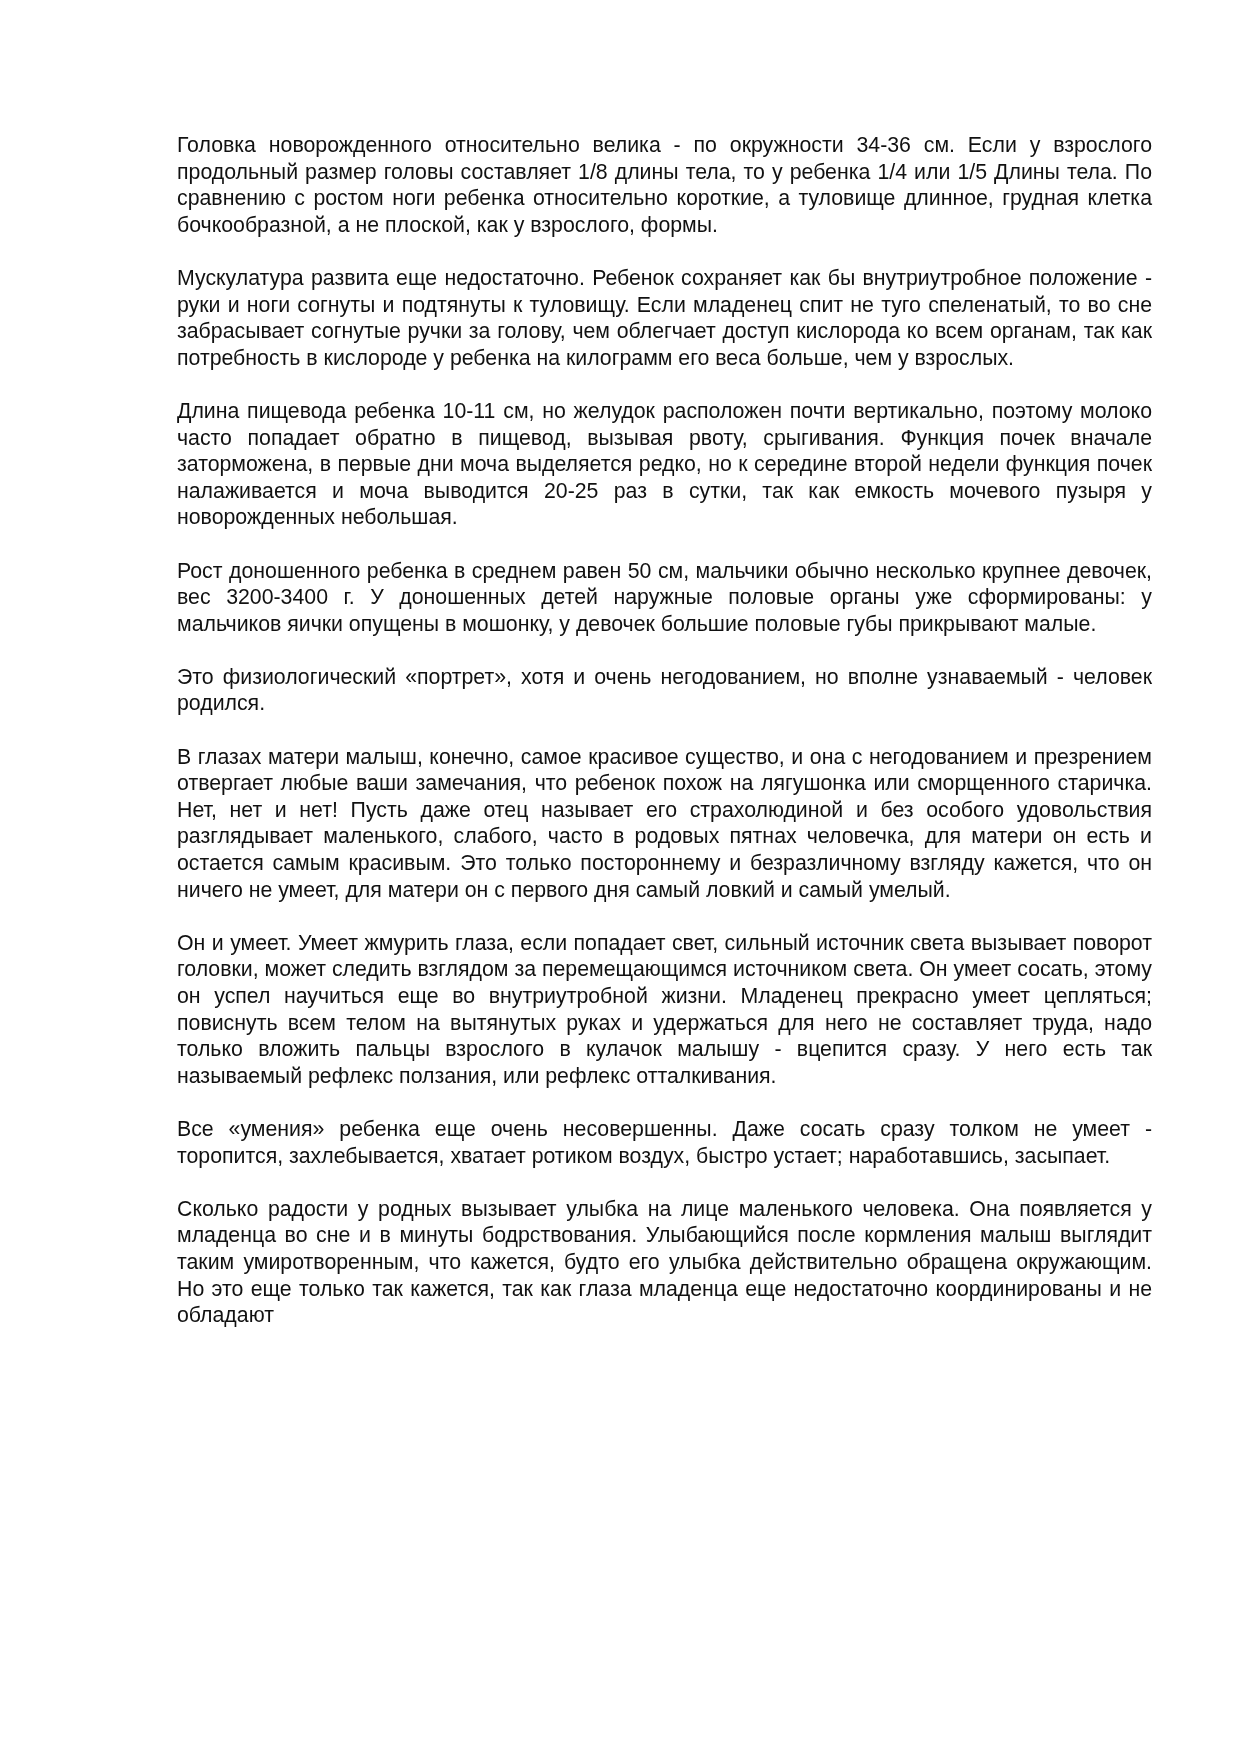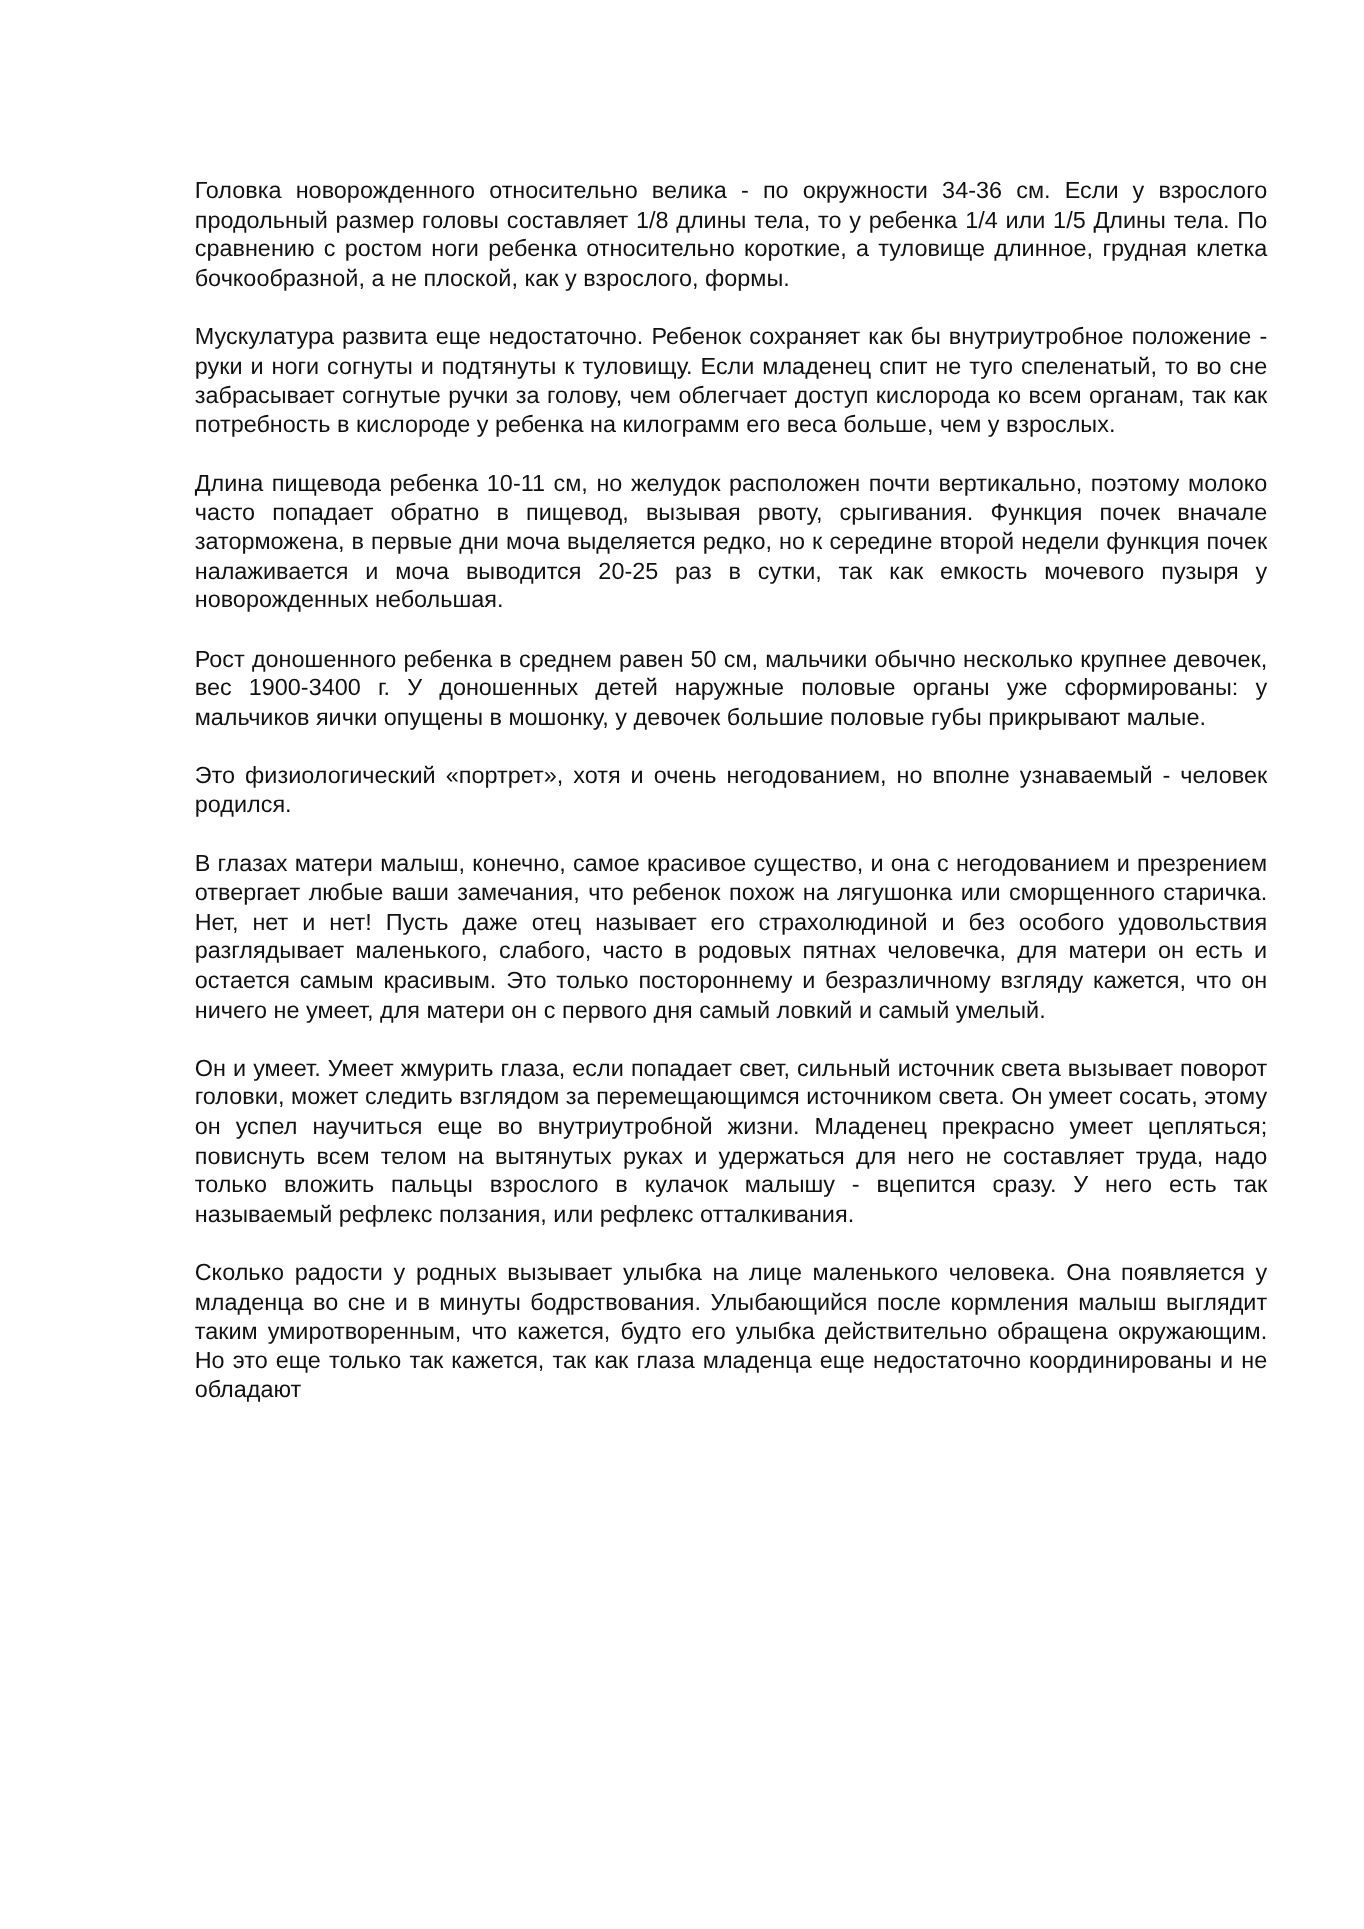--- a/index.html
+++ b/index.html
@@ -9,21 +9,21 @@
     }
     body {
       width: 1240px;
       height: 1754px;
       position: relative;
       overflow: hidden;
     }
     .page {
       position: absolute;
       left: 177px;
-      top: 160px;
+      top: 132px;
       width: 975px;
       font-family: "Liberation Sans", sans-serif;
       font-size: 21.3px;
       line-height: 26.6px;
       color: #111111;
     }
     .para {
       margin: 0 0 26.6px 0;
       text-align: justify;
       text-align-last: left;
@@ -34,18 +34,19 @@
       margin-bottom: 12px;
     }
   </style>
 </head>
 <body>
 
 <div class="page">
   <p class="para">Головка новорожденного относительно велика - по окружности 34-36 см. Если у взрослого продольный размер головы составляет 1/8 длины тела, то у ребенка 1/4 или 1/5 Длины тела. По сравнению с ростом ноги ребенка относительно короткие, а туловище длинное, грудная клетка бочкообразной, а не плоской, как у взрослого, формы.</p>
   <p class="para">Мускулатура развита еще недостаточно. Ребенок сохраняет как бы внутриутробное положение - руки и ноги согнуты и подтянуты к туловищу. Если младенец спит не туго спеленатый, то во сне забрасывает согнутые ручки за голову, чем облегчает доступ кислорода ко всем органам, так как потребность в кислороде у ребенка на килограмм его веса больше, чем у взрослых.</p>
   <p class="para">Длина пищевода ребенка 10-11 см, но желудок расположен почти вертикально, поэтому молоко часто попадает обратно в пищевод, вызывая рвоту, срыгивания. Функция почек вначале заторможена, в первые дни моча выделяется редко, но к середине второй недели функция почек налаживается и моча выводится 20-25 раз в сутки, так как емкость мочевого пузыря у новорожденных небольшая.</p>
-  <p class="para">Рост доношенного ребенка в среднем равен 50 см, мальчики обычно несколько крупнее девочек, вес 1900-3400 г. У доношенных детей наружные половые органы уже сформированы: у мальчиков яички опущены в мошонку, у девочек большие половые губы прикрывают малые.</p>
+  <p class="para">Рост доношенного ребенка в среднем равен 50 см, мальчики обычно несколько крупнее девочек, вес 3200-3400 г. У доношенных детей наружные половые органы уже сформированы: у мальчиков яички опущены в мошонку, у девочек большие половые губы прикрывают малые.</p>
   <p class="para">Это физиологический «портрет», хотя и очень негодованием, но вполне узнаваемый - человек родился.</p>
   <p class="para">В глазах матери малыш, конечно, самое красивое существо, и она с негодованием и презрением отвергает любые ваши замечания, что ребенок похож на лягушонка или сморщенного старичка. Нет, нет и нет! Пусть даже отец называет его страхолюдиной и без особого удовольствия разглядывает маленького, слабого, часто в родовых пятнах человечка, для матери он есть и остается самым красивым. Это только постороннему и безразличному взгляду кажется, что он ничего не умеет, для матери он с первого дня самый ловкий и самый умелый.</p>
   <p class="para">Он и умеет. Умеет жмурить глаза, если попадает свет, сильный источник света вызывает поворот головки, может следить взглядом за перемещающимся источником света. Он умеет сосать, этому он успел научиться еще во внутриутробной жизни. Младенец прекрасно умеет цепляться; повиснуть всем телом на вытянутых руках и удержаться для него не составляет труда, надо только вложить пальцы взрослого в кулачок малышу - вцепится сразу. У него есть так называемый рефлекс ползания, или рефлекс отталкивания.</p>
+  <p class="para">Все «умения» ребенка еще очень несовершенны. Даже сосать сразу толком не умеет - торопится, захлебывается, хватает ротиком воздух, быстро устает; наработавшись, засыпает.</p>
   <p class="para last">Сколько радости у родных вызывает улыбка на лице маленького человека. Она появляется у младенца во сне и в минуты бодрствования. Улыбающийся после кормления малыш выглядит таким умиротворенным, что кажется, будто его улыбка действительно обращена окружающим. Но это еще только так кажется, так как глаза младенца еще недостаточно координированы и не обладают</p>
 </div>
 
 </body></html>

